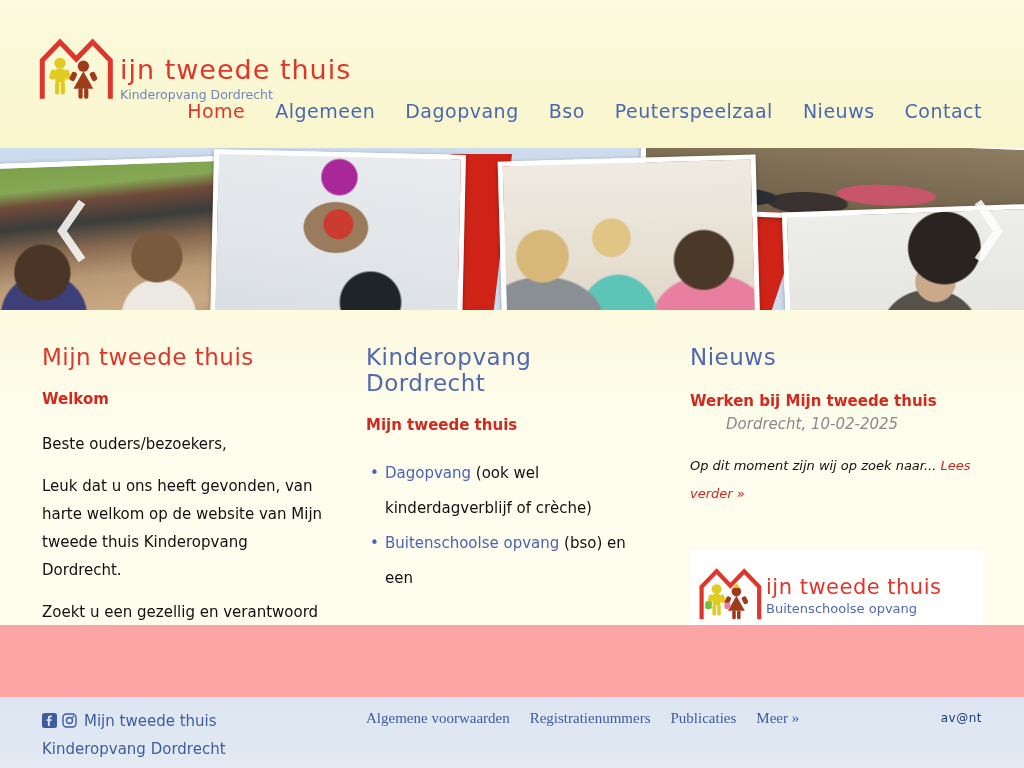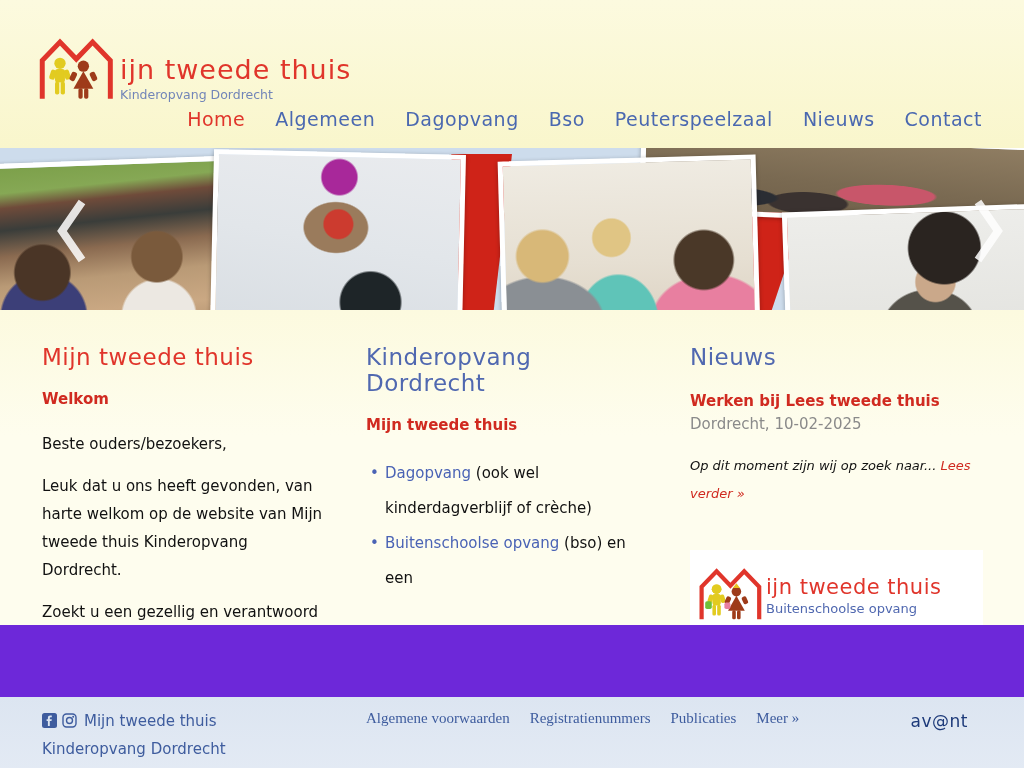--- a/index.html
+++ b/index.html
@@ -1,27 +1,27 @@
 <!DOCTYPE html>
 <html><head>
 <meta charset="utf-8">
 <style>
   * { margin:0; padding:0; box-sizing:border-box; }
   html,body { width:1024px; height:768px; }
   body { font-family:"DejaVu Sans", sans-serif; color:#111; }
-  .page { position:relative; width:1024px; height:768px; overflow:hidden; background:#6d28d9; }
+  .page { position:relative; width:1024px; height:768px; overflow:hidden; background:#fca5a5; }
 
   
   .header { position:absolute; left:0; top:0; width:1024px; height:148px;
             background:linear-gradient(180deg,#FCFADF 0%,#F9F6CC 100%); z-index:4; }
   .brand { position:absolute; left:38px; top:34px; display:flex; align-items:flex-end; cursor:pointer; }
   .brand-text { margin-left:4px; padding-bottom:6px; }
   .brand-name { font-size:27px; color:#E0352B; letter-spacing:1px; line-height:1; }
   .brand-tagline { font-size:12.5px; color:#7285B8; margin-top:4px; }
-  .nav { position:absolute; right:42px; top:108px; display:flex; gap:30px;margin-left:13px; }
+  .nav { position:absolute; right:42px; top:100px; display:flex; gap:30px;margin-left:13px; }
   .nav a { text-decoration:none; font-size:19px; color:#4A68B0; letter-spacing:0.5px; }
   .nav a.active { color:#E0352B; }
 
   
   .carousel { position:absolute; left:0; top:148px; width:1024px; height:162px;
               background:#CDDCEC; overflow:hidden; z-index:3; }
   .photo { position:absolute; border:5px solid #fff; box-shadow:0 1px 4px rgba(0,0,0,.3); z-index:2; }
   .photo-a { left:-14px; top:12px; width:240px; height:180px; transform:rotate(-2deg);
     background:
       radial-gradient(circle at 22% 62%, #4a3526 0 13%, transparent 14%),
@@ -74,38 +74,38 @@
   .col-title { font-size:23px; font-weight:normal; letter-spacing:0.5px; margin-bottom:20px; }
   .title-red { color:#E0352B; }
   .title-blue { color:#5068B0; }
   .subhead { font-size:15px; font-weight:bold; color:#D02A20; margin-bottom:22px; }
   .col p { font-size:15px; line-height:28px; margin-bottom:14px; }
   .bullets { list-style:none; margin:0 0 12px 4px; }
   .bullets li { font-size:15px; line-height:35px; padding-left:15px; position:relative; }
   .bullets li::before { content:"•"; color:#4A63B5; position:absolute; left:0; }
   .bullets a { color:#4A63B5; text-decoration:none; }
   .news-title { font-size:15px; font-weight:bold; color:#D02A20; line-height:22px; }
-  .news-date { font-size:15px; color:#8A8A8A; line-height:24px; margin-bottom:16px; }
+  .news-date { font-size:15px; font-style:italic; color:#8A8A8A; line-height:24px; margin-bottom:16px;margin-left:36px; }
   .news-text { font-size:13px; line-height:28px;font-style:italic; }
   .news-text a { color:#D02A20; text-decoration:none; }
   .bso-box { margin-top:42px; width:293px; height:92px; background:#fff; display:flex;
              align-items:center; padding:6px 8px; }
   .bso-text { margin-left:2px; }
   .bso-name { font-size:21px; color:#E0352B; line-height:1.1; letter-spacing:0.5px; }
   .bso-tagline { font-size:13px; color:#5068B0; margin-top:2px; }
 
   
   .footer { position:absolute; left:0; top:697px; width:1024px; height:73px;
             background:linear-gradient(180deg,#DCE5F1 0%,#E3EAF4 100%); z-index:5;
             color:#3E5C9E; font-size:15px; }
   .footer a { color:#3E5C9E; text-decoration:none; }
   .foot-social { position:absolute; left:42px; top:11px; width:260px; line-height:26px; }
   .foot-social .icons { display:inline-flex; gap:5px; vertical-align:-2px; margin-right:7px; }
   .foot-links { position:absolute; left:366px; top:13px; display:flex; gap:20px; white-space:nowrap;font-family:Liberation Serif, serif; }
-  .foot-credit { position:absolute; right:56px; top:14px; font-size:17px; color:#1D3A7A; letter-spacing:0.5px;margin-left:7px; }
+  .foot-credit { position:absolute; right:42px; top:14px; font-size:12px; color:#1D3A7A; letter-spacing:0.5px;margin-left:7px; }
 </style>
 </head>
 <body>
 
 <div class="page">
 
   <div class="header">
     <div class="brand">
       <span>
         <svg width="78" height="70" viewBox="0 0 110 88">
@@ -185,21 +185,21 @@
           <li>
             <a href="#">Buitenschoolse opvang</a><span> (bso) en een</span>
           </li>
 
         </ul>
 
       </div>
 
       <div class="col">
         <h1 class="col-title title-blue">Nieuws</h1>
-        <div class="news-title">Werken bij Lees tweede thuis</div>
+        <div class="news-title">Werken bij Mijn tweede thuis</div>
         <div class="news-date">Dordrecht, 10-02-2025</div>
         <div class="news-text">
           <span>Op dit moment zijn wij op zoek naar... </span><a href="#">Lees verder »</a>
         </div>
         <div class="bso-box">
           <span>
             <svg width="66" height="58" viewBox="0 0 110 88">
               <path d="M6 86 L6 32 L31 6 L54 30 L77 6 L102 32 L102 86" fill="none" stroke="#E0352B" stroke-width="7" stroke-linejoin="miter"></path>
               <g fill="#E2CB20">
                 <circle cx="31" cy="36" r="8"></circle>

